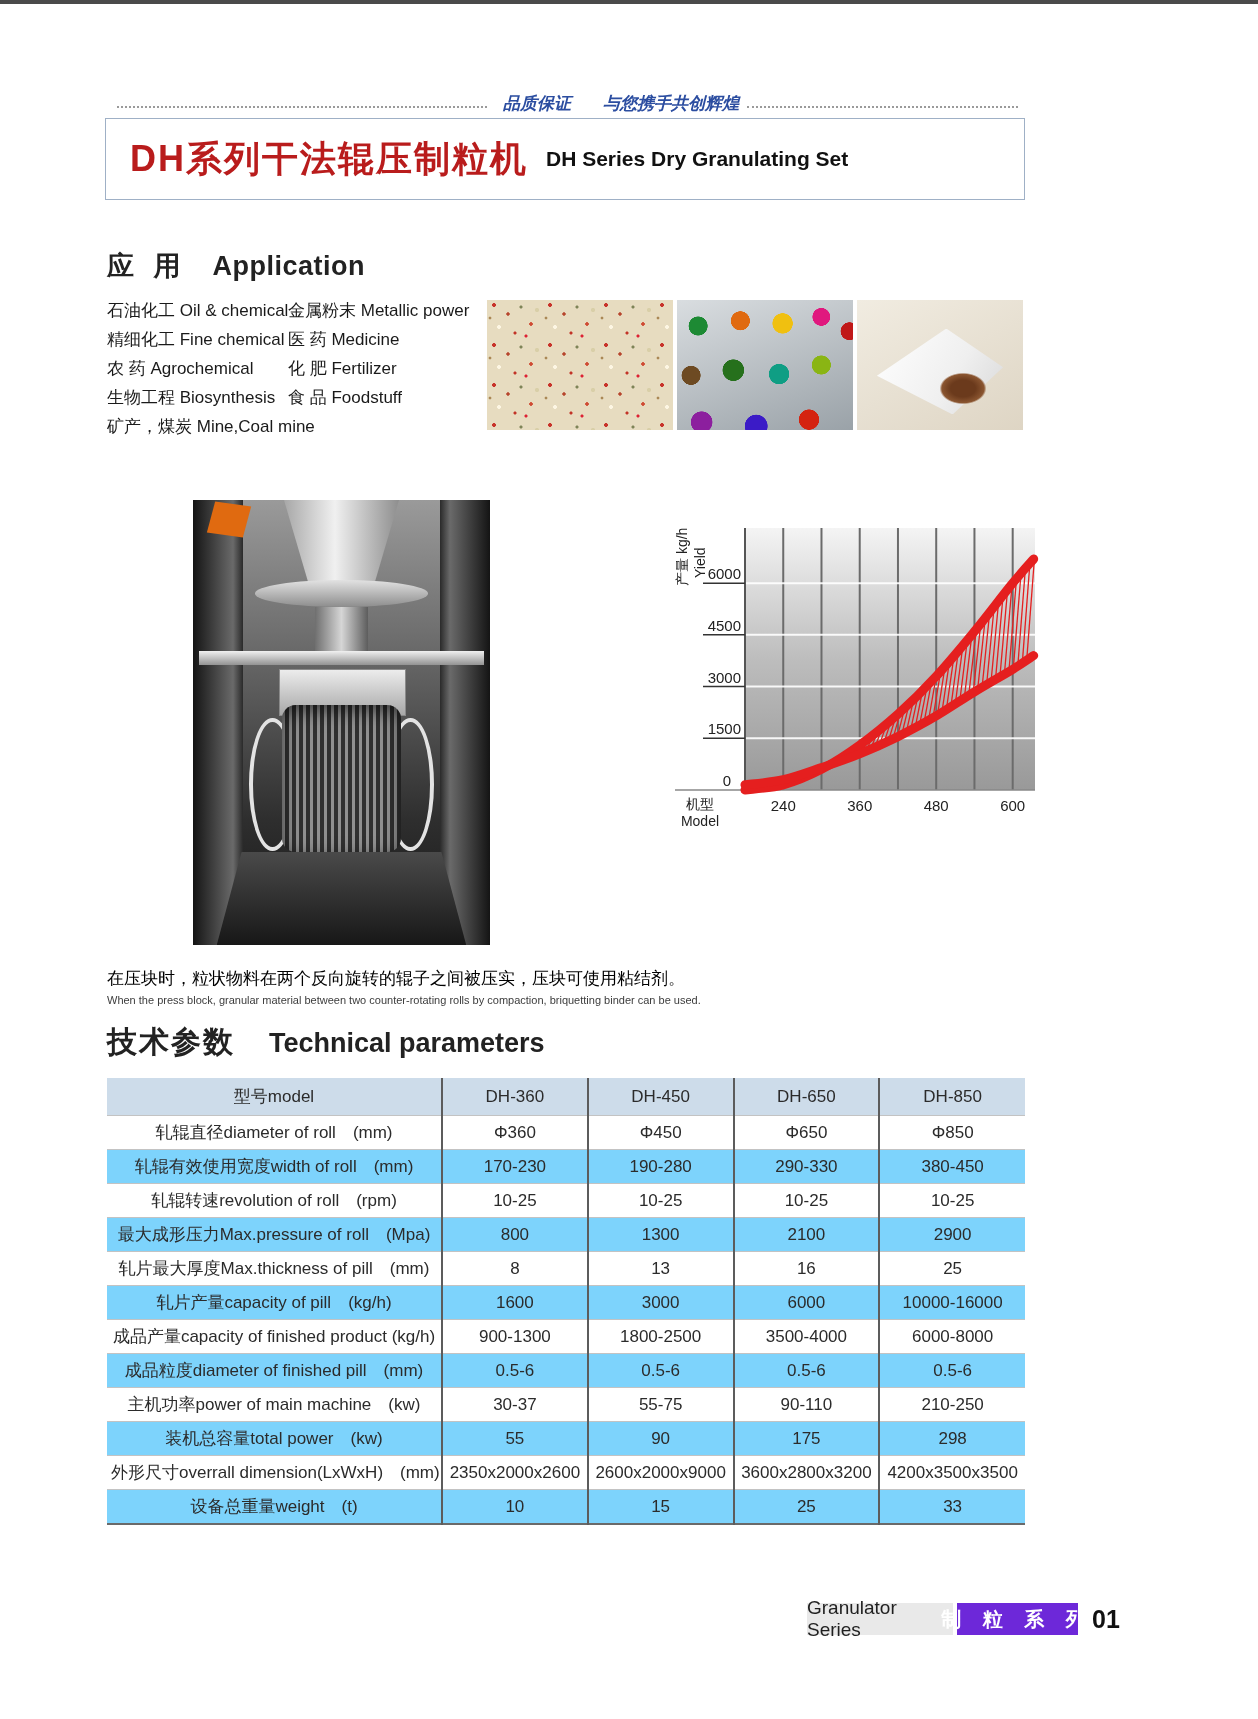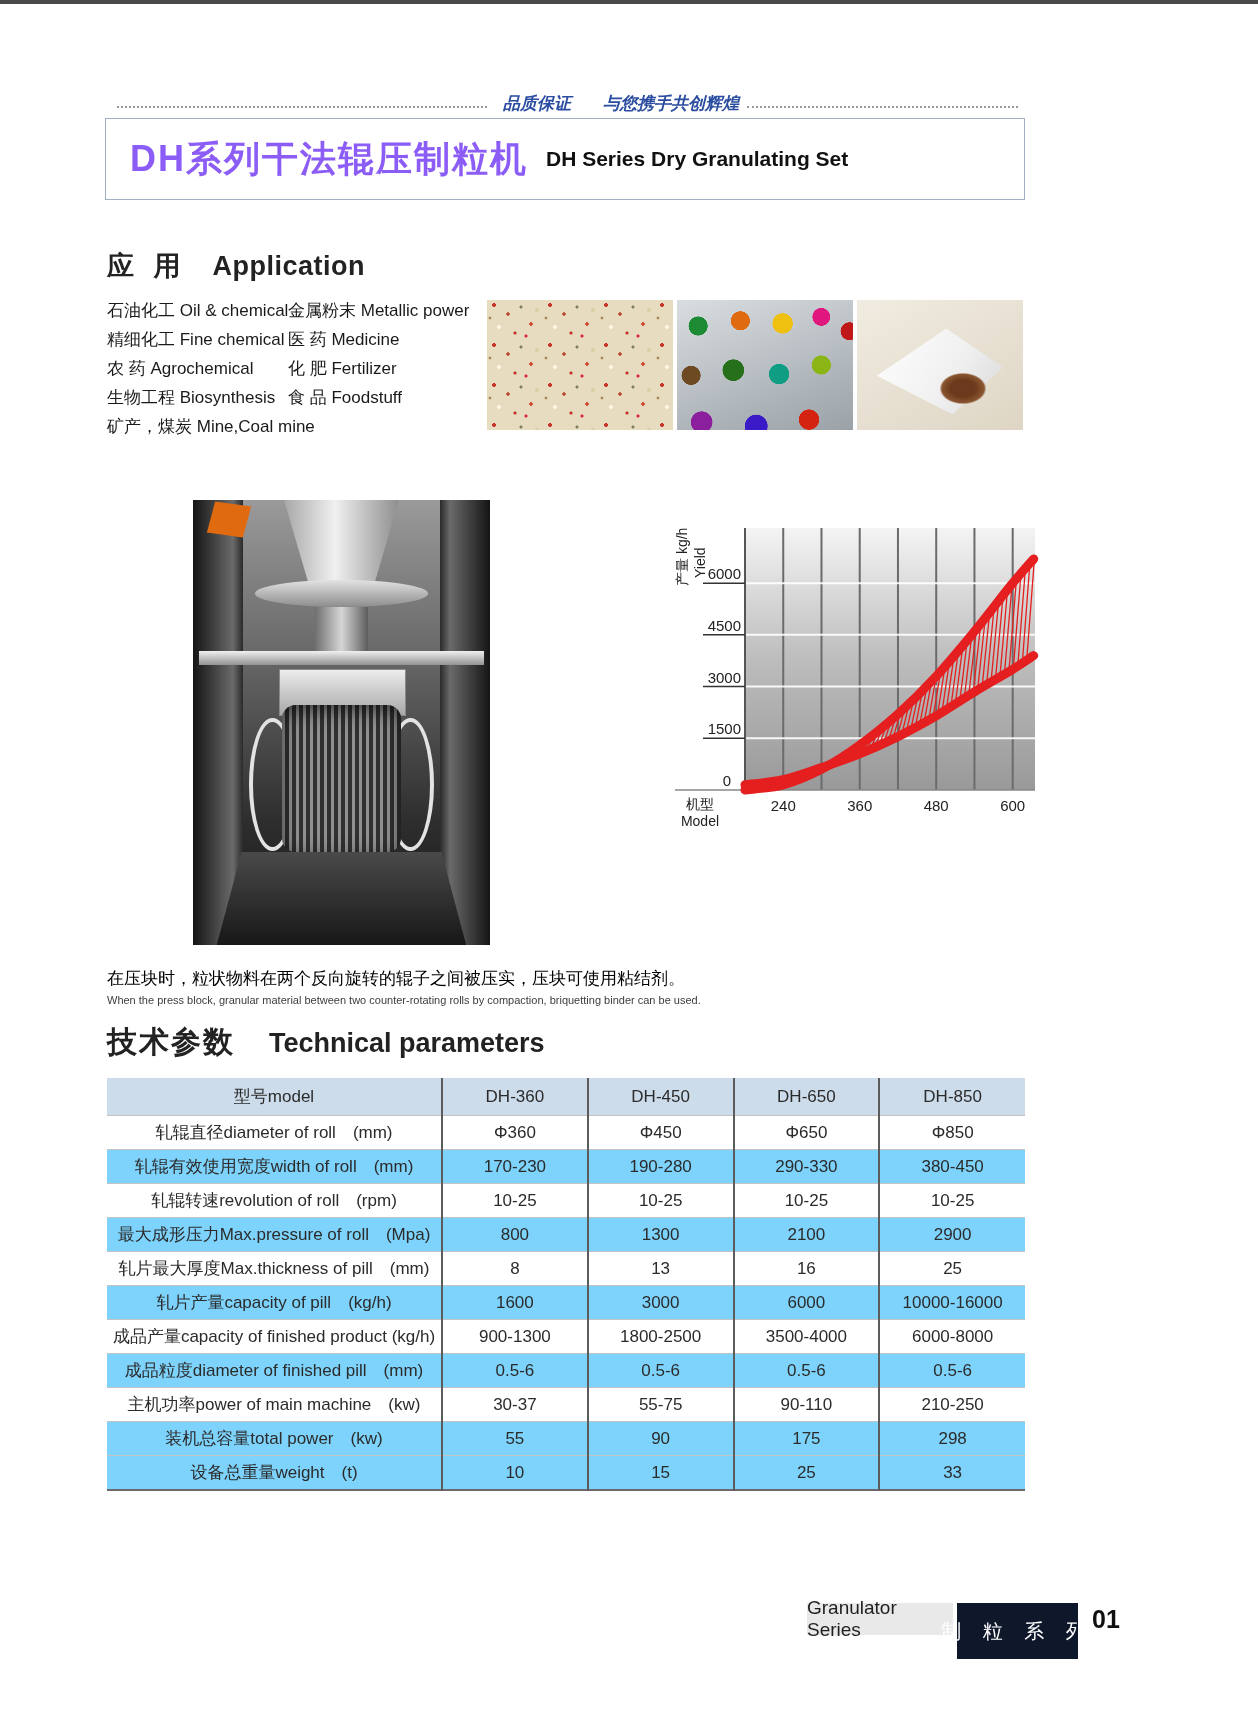--- a/index.html
+++ b/index.html
@@ -11,21 +11,21 @@
   .dotted{position:absolute;top:106px;border-top:2px dotted #9a9a9a;height:0;}
   .dotted.left{left:117px;width:370px;}
   .dotted.right{left:747px;width:271px;}
   .tagline{position:absolute;top:92px;left:487px;width:260px;text-align:center;
            color:#2b4da0;font-weight:bold;font-style:italic;font-size:17px;white-space:nowrap;}
   .tagline span{margin:0 16px;}
 
   
   .title-box{position:absolute;left:105px;top:118px;width:918px;height:80px;
              border:1px solid #9fb0c6;background:#fff;display:flex;align-items:center;}
-  .title-zh{color:#8b5cf6;font-weight:bold;font-size:36px;margin-left:24px;letter-spacing:2px;white-space:nowrap;}
+  .title-zh{color:#b91c1c;font-weight:bold;font-size:36px;margin-left:24px;letter-spacing:2px;white-space:nowrap;}
   .title-en{color:#111;font-weight:bold;font-size:21px;margin-left:18px;white-space:nowrap;}
 
   
   .app-heading{position:absolute;left:107px;top:248px;display:flex;align-items:baseline;justify-content:center;}
   .app-heading .zh{font-size:27px;font-weight:bold;letter-spacing:6px;}
   .app-heading .en{font-size:27px;font-weight:bold;margin-left:26px;letter-spacing:0.5px;}
   .app-col{position:absolute;top:296px;font-size:17px;line-height:29px;color:#1a1a1a;white-space:nowrap;}
   .app-col.left{left:107px;}
   .app-col.right{left:288px;}
 
@@ -107,22 +107,22 @@
   table.tech thead th{background:#cddcea;height:37px;}
   table.tech tbody tr{border-top:1px solid #c3c3c3;}
   table.tech tbody tr.shade{background:#7dd3fc;}
   table.tech col.lab{width:335px;}
   table.tech col.val{width:145.75px;}
 
   
   .footer{position:absolute;left:0;top:1603px;width:1258px;height:40px;}
   .foot-en{position:absolute;left:807px;top:0;width:146px;height:32px;background:#e9e9e9;
            color:#1f1f1f;font-size:19px;display:flex;align-items:center;justify-content:center;}
-  .foot-zh{position:absolute;left:957px;top:0;width:121px;height:56px;background:#0f172a;
-           color:#fff;font-size:20px;font-weight:normal;letter-spacing:8px;
+  .foot-zh{position:absolute;left:957px;top:0;width:121px;height:32px;background:#6d28d9;
+           color:#fff;font-size:20px;font-weight:bold;letter-spacing:8px;
            display:flex;align-items:center;justify-content:center;white-space:nowrap;}
   .foot-num{position:absolute;left:1092px;top:2px;font-size:25px;font-weight:bold;color:#111;}
 </style>
 </head>
 <body>
 
 <div id="page">
   <div class="top-strip"></div>
 
   <div class="dotted left"></div>
@@ -353,20 +353,27 @@
           <td>90-110</td>
           <td>210-250</td>
         </tr>
         <tr class="shade">
           <td>装机总容量total power　(kw)</td>
           <td>55</td>
           <td>90</td>
           <td>175</td>
           <td>298</td>
         </tr>
+        <tr>
+          <td>外形尺寸overrall dimension(LxWxH)　(mm)</td>
+          <td>2350x2000x2600</td>
+          <td>2600x2000x9000</td>
+          <td>3600x2800x3200</td>
+          <td>4200x3500x3500</td>
+        </tr>
         <tr class="shade">
           <td>设备总重量weight　(t)</td>
           <td>10</td>
           <td>15</td>
           <td>25</td>
           <td>33</td>
         </tr>
       </tbody>
   </table>
 

